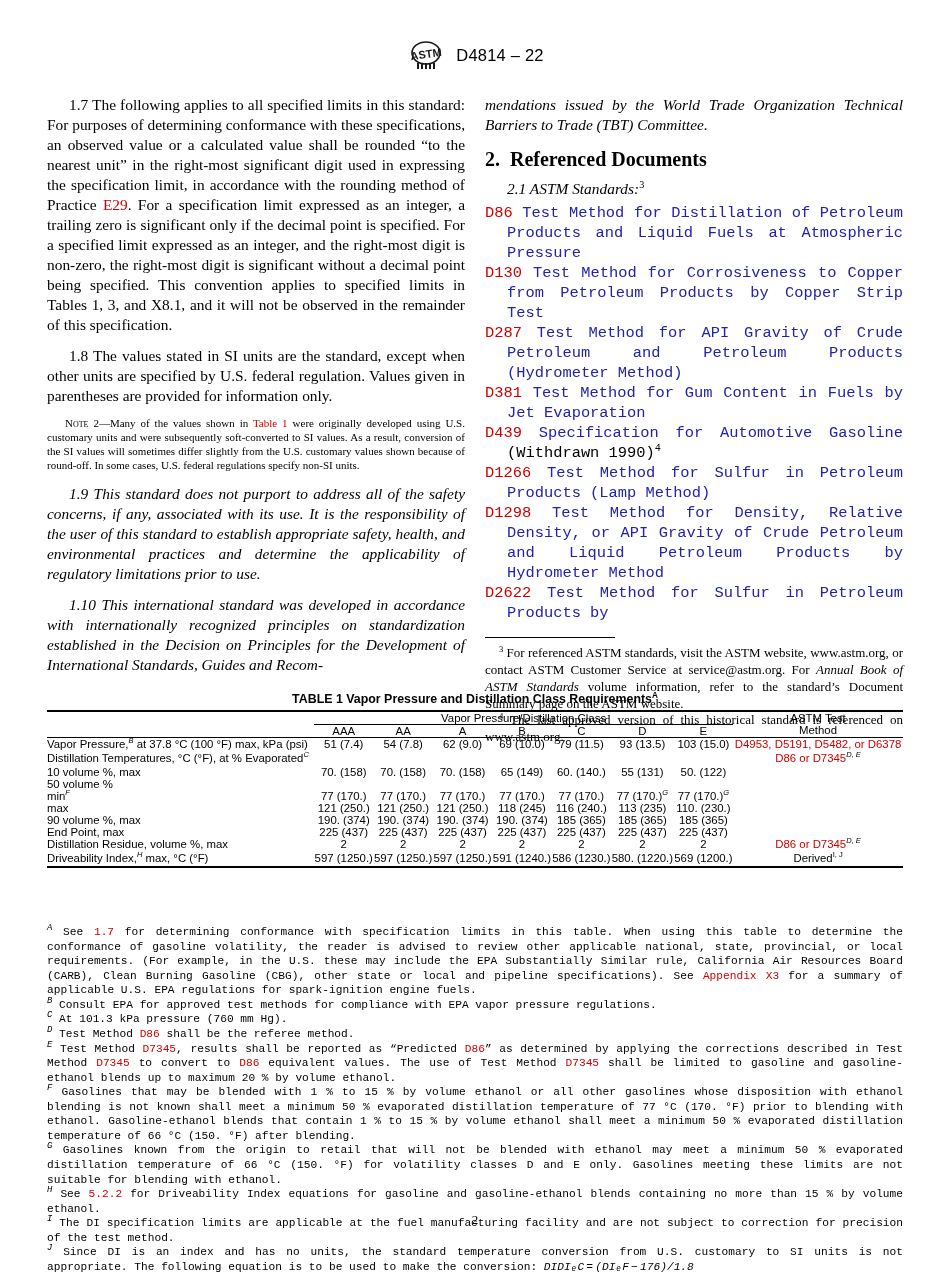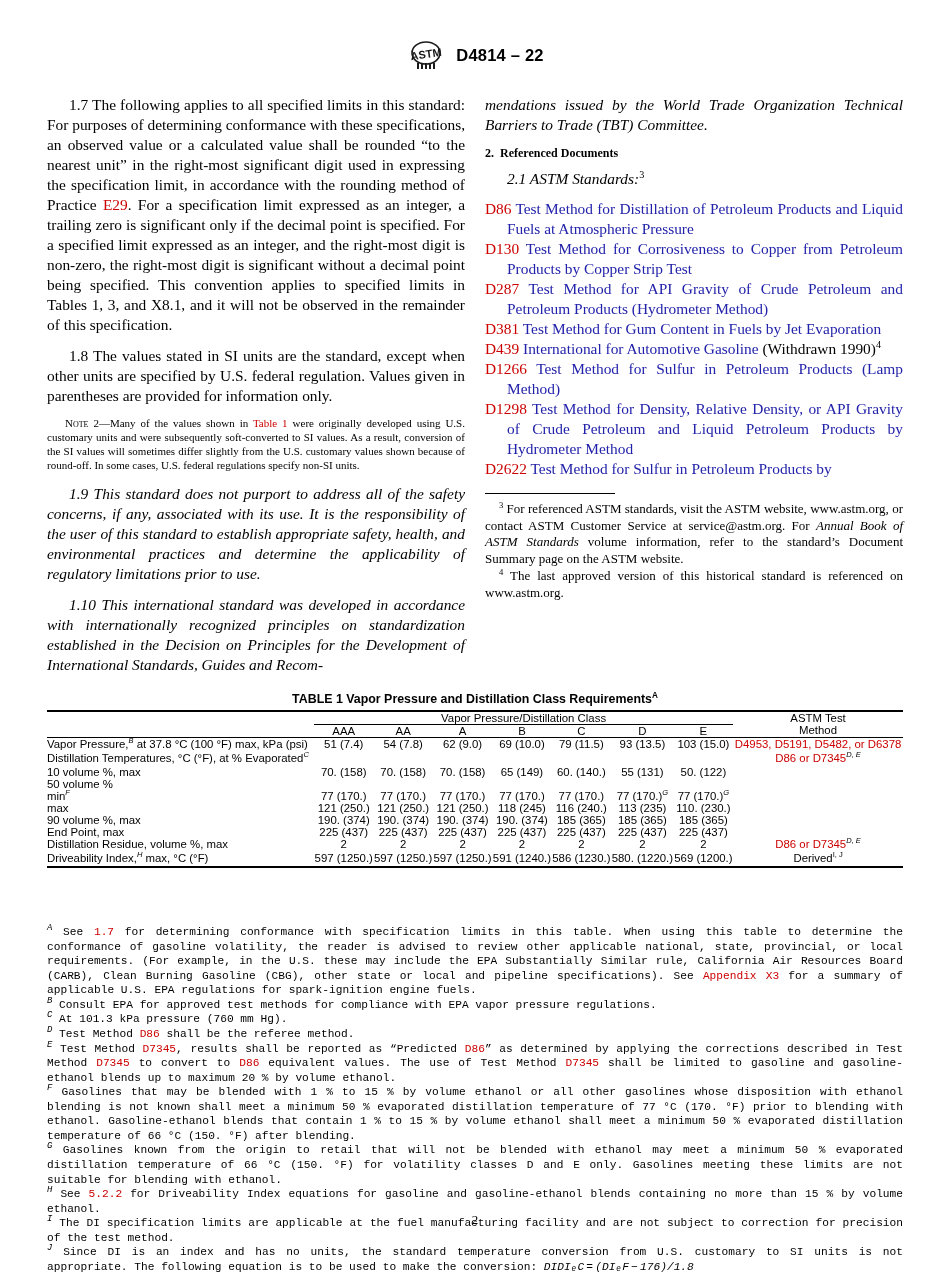--- a/index.html
+++ b/index.html
@@ -24,21 +24,21 @@
     text-align:center;
   }
   .masthead-inner{
     display:inline-flex;align-items:center;gap:10px;
   }
   .astm-logo{
     width:40px;height:30px;display:inline-block;vertical-align:middle;
   }
   .doc-designation{
     font-family:"Liberation Sans", sans-serif;
-    font-weight:bold;font-size:16.5px;letter-spacing:.2px;
+    font-weight:normal;font-size:16.5px;letter-spacing:.2px;
   }
 
   
   .cols{
     position:absolute;left:47px;top:95px;
     width:856px;
   }
   .col{
     width:418px;
     float:left;
@@ -57,27 +57,27 @@
   .blue{color:#2222aa;}
   .note{
     font-size:11px;line-height:1.27;text-indent:18px;
     text-align:justify;margin-bottom:11px;
   }
   .sc{font-variant:small-caps;}
   sup{font-size:.66em;vertical-align:super;line-height:0;}
 
   h2.section{
     font-family:"Liberation Serif", serif;
-    font-weight:bold;font-size:12px;margin:3px 0 7px 0;text-indent:0;
+    font-weight:bold;font-size:20px;margin:3px 0 7px 0;text-indent:0;
     text-align:left;
   }
-  .subsec{ text-indent:22px;margin-bottom:10px;}
-
-  
-  .reflist{margin:0;padding:0;list-style:none;}
+  .subsec{ text-indent:22px;margin-bottom:4px;}
+
+  
+  .reflist{margin:0;padding:0;list-style:none;font-family:Liberation Mono, monospace;}
   .reflist li{
     padding-left:22px;
     text-indent:-22px;
     margin:0 0 0 0;
     text-align:justify;
   }
 
   
   .fnrule{
     width:130px;height:0;border-top:1px solid #000;margin:14px 0 7px 0;
@@ -175,21 +175,21 @@
 
       <p class="subsec">
         <span class="ital">2.1 ASTM Standards:</span><sup>3</sup>
       </p>
 
       <ul class="reflist" id="reflist">
           <li><span class="red">D86</span><span class="blue"> Test Method for Distillation of Petroleum Products and Liquid Fuels at Atmospheric Pressure</span></li>
           <li><span class="red">D130</span><span class="blue"> Test Method for Corrosiveness to Copper from Petroleum Products by Copper Strip Test</span></li>
           <li><span class="red">D287</span><span class="blue"> Test Method for API Gravity of Crude Petroleum and Petroleum Products (Hydrometer Method)</span></li>
           <li><span class="red">D381</span><span class="blue"> Test Method for Gum Content in Fuels by Jet Evaporation</span></li>
-          <li><span class="red">D439</span><span class="blue"> International for Automotive Gasoline</span><span> (Withdrawn 1990)</span><sup>4</sup></li>
+          <li><span class="red">D439</span><span class="blue"> Specification for Automotive Gasoline</span><span> (Withdrawn 1990)</span><sup>4</sup></li>
           <li><span class="red">D1266</span><span class="blue"> Test Method for Sulfur in Petroleum Products (Lamp Method)</span></li>
           <li><span class="red">D1298</span><span class="blue"> Test Method for Density, Relative Density, or API Gravity of Crude Petroleum and Liquid Petroleum Products by Hydrometer Method</span></li>
           <li><span class="red">D2622</span><span class="blue"> Test Method for Sulfur in Petroleum Products by</span></li>
         </ul>
 
       <div class="fnrule"></div>
 
       <p class="fn"><sup>3</sup><span> For referenced ASTM standards, visit the ASTM website, www.astm.org, or contact ASTM Customer Service at service@astm.org. For </span><span class="ital">Annual Book of ASTM Standards</span><span> volume information, refer to the standard’s Document Summary page on the ASTM website.</span></p>
 
       <p class="fn"><sup>4</sup><span> The last approved version of this historical standard is referenced on www.astm.org.</span></p>

